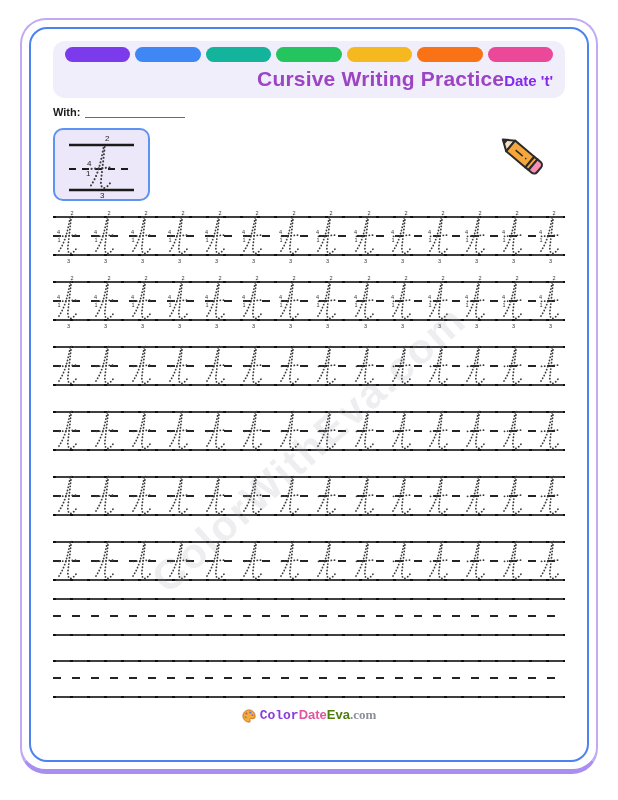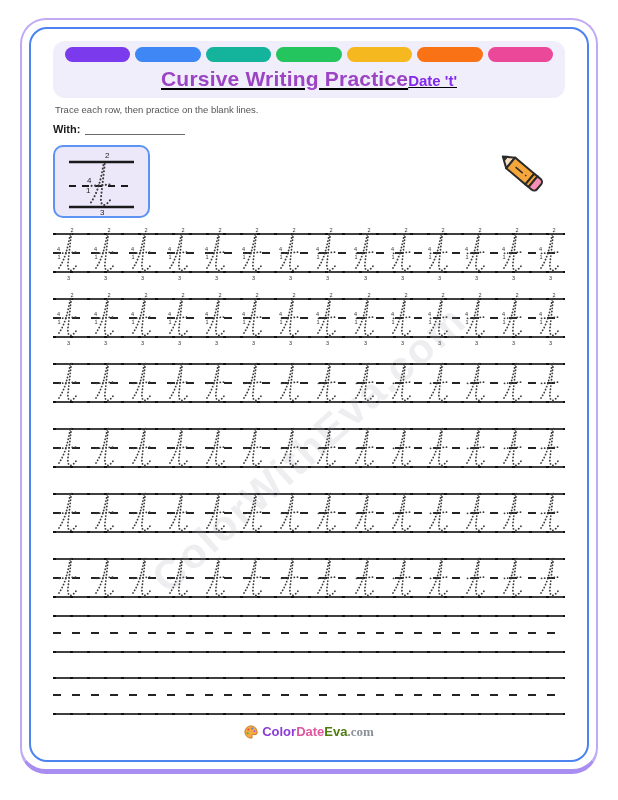--- a/index.html
+++ b/index.html
@@ -6,21 +6,21 @@
   body{width:618px;height:800px;position:relative;font-family:"Liberation Sans",sans-serif;overflow:hidden;}
 
   .sheet{position:absolute;left:20px;top:18px;width:578px;height:756px;box-sizing:border-box;
          border:2px solid #c0aaf4;border-bottom:5px solid #a98ef2;border-radius:26px;padding:7px;background:#fff;}
   .inner{box-sizing:border-box;width:100%;height:100%;border:2px solid #4c83f1;border-radius:18px;
          padding:12px 22px 6px;position:relative;overflow:hidden;background:#fff;}
 
   .header-band{background:#f1eefb;border-radius:12px;padding:6px 12px 7px;}
   .color-bar{display:flex;gap:5px;}
   .seg{flex:1;height:15px;border-radius:8px;}
-  .title-row{display:flex;justify-content:center;align-items:baseline;margin-top:5px;text-decoration:underline;}
+  .title-row{display:flex;justify-content:flex-end;align-items:baseline;margin-top:5px;}
   .page-title{margin:0;font-size:21px;font-weight:bold;color:#9b44c4;letter-spacing:.2px;}
   .badge{font-size:15px;font-weight:bold;color:#8429ee;}
 
   .subtitle{margin:6px 2px 0;font-size:9.5px;color:#555;}
 
   .meta-row{display:flex;justify-content:space-between;margin-top:8px;font-size:11px;font-weight:bold;color:#1c1c1c;}
   .meta-item{display:flex;align-items:flex-end;gap:5px;}
   .meta-line{display:inline-block;border-bottom:1.3px solid #6b6b6b;height:11px;}
   .name-line{width:178px;}
   .date-line{width:100px;}
@@ -79,21 +79,20 @@
           <div class="seg" style="background: rgb(246, 184, 31);"></div>
           <div class="seg" style="background: rgb(249, 115, 22);"></div>
           <div class="seg" style="background: rgb(236, 72, 153);"></div>
         </div>
       <div class="title-row">
         <h1 class="page-title">Cursive Writing Practice</h1>
         <span class="badge">Date 't'</span>
       </div>
     </div>
 
-    <p class="subtitle">Trace each row, then practice on the blank lines.</p>
 
     <div class="meta-row">
       <div class="meta-item">
         <span>With:</span>
         <span class="meta-line date-line"></span>
       </div>
     </div>
 
     <div class="sample-row">
       <div class="sample-box">
@@ -549,19 +548,19 @@
 
     <div class="footer">
       <span class="brand">
         <svg viewBox="0 0 16 16" width="14" height="14">
           <path d="M8 1 a7 7 0 1 0 0 14 c1.4 0 1.8-1 1.2-1.9 c-.6-.9-.2-2.1 1.1-2.1 h2.2 A2.5 2.5 0 0 0 15 8 A7 7 0 0 0 8 1 Z" fill="#f6a93c" stroke="#c2701d" stroke-width="1"></path>
           <circle cx="5" cy="5.2" r="1.2" fill="#ef4444"></circle>
           <circle cx="9.5" cy="4" r="1.2" fill="#3b82f6"></circle>
           <circle cx="4.2" cy="9.5" r="1.2" fill="#22c55e"></circle>
           <circle cx="12" cy="7" r="1.1" fill="#a855f7"></circle>
         </svg>
-        <span><span style="color: rgb(139, 59, 217);">Color</span><span style="color: rgb(224, 86, 159);">Date</span><span style="color: #4d7c0f;">Eva</span><span style="color: rgb(138, 143, 152); font-family: Liberation Serif, serif;">.com</span></span>
+        <span><span style="color: rgb(139, 59, 217); font-family: Liberation Mono, monospace;">Color</span><span style="color: rgb(224, 86, 159);">Date</span><span style="color: #4d7c0f;">Eva</span><span style="color: rgb(138, 143, 152); font-family: Liberation Serif, serif;">.com</span></span>
       </span>
     </div>
 
     <div class="watermark">ColorWithEva.com</div>
   </div>
 </div>
 
 </body></html>

